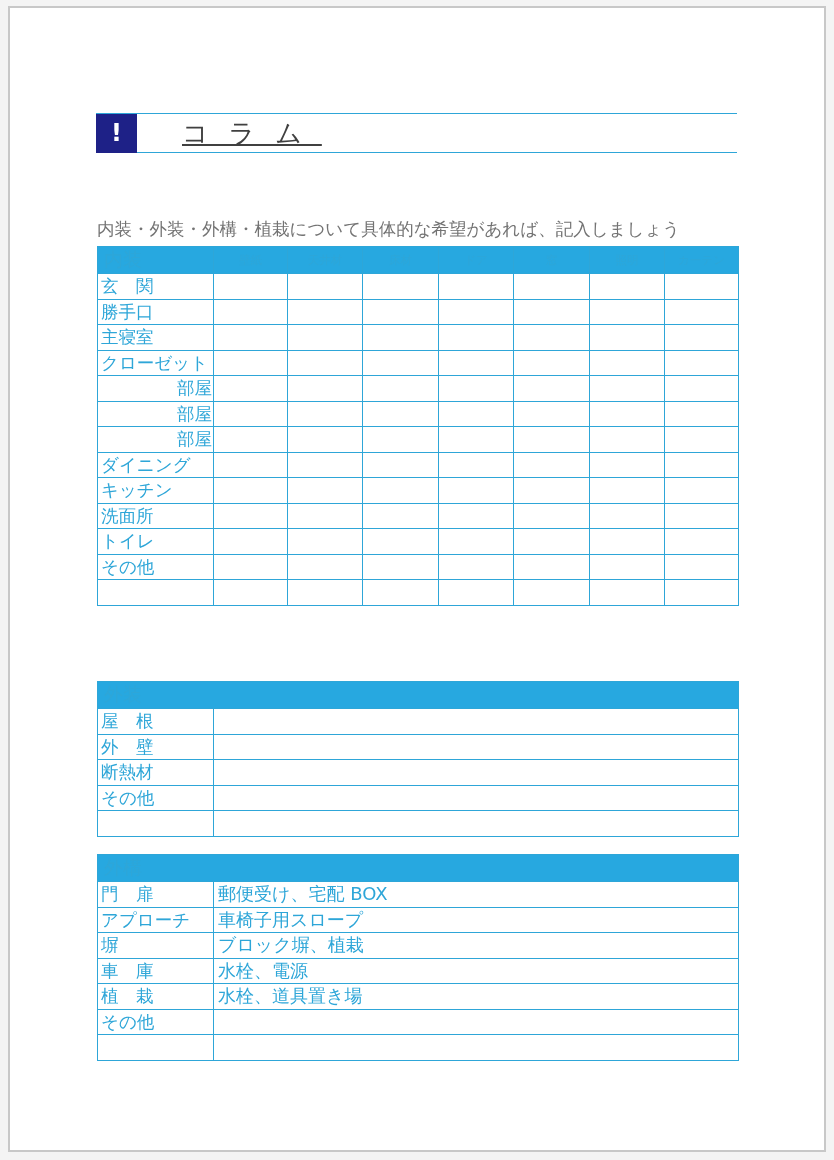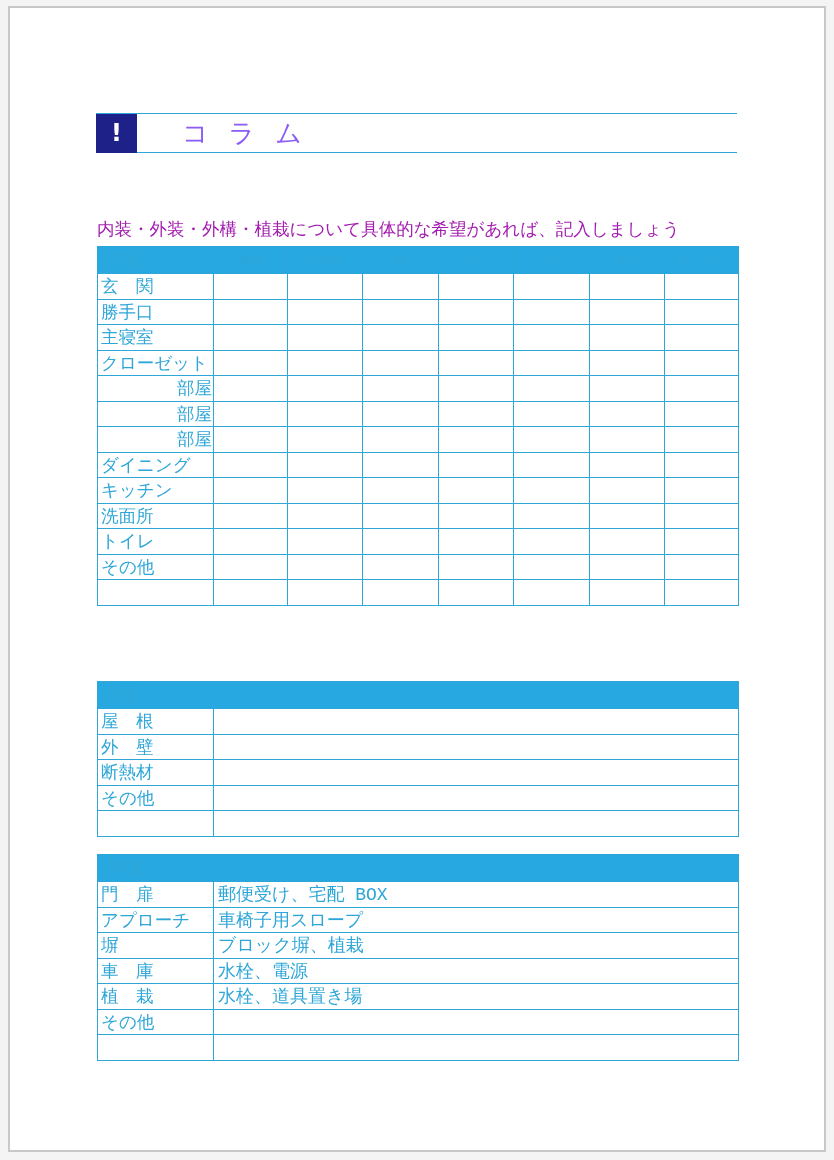--- a/index.html
+++ b/index.html
@@ -5,22 +5,22 @@
   html, body { margin:0; padding:0; background:#f4f4f4; }
   body { width:834px; height:1160px; position:relative; overflow:hidden;
          font-family:"DejaVu Sans", "Liberation Sans", sans-serif; }
   .page { position:absolute; left:8px; top:6px; width:814px; height:1142px;
           background:#ffffff; border:2px solid #c8c8c8; }
   .heading { position:absolute; left:96px; top:113px; width:641px; height:40px;
              border-top:1px solid #2ea6d8; border-bottom:1px solid #2ea6d8; box-sizing:border-box; }
   .heading-badge { position:absolute; left:0; top:0; width:41px; height:39px; background:#1e2187;
                    color:#fff; font-weight:bold; font-size:24px; text-align:center; line-height:39px; }
   .heading-title { position:absolute; left:86px; top:0; height:39px; line-height:39px;
-                   font-size:26px; color:#8b5cf6; letter-spacing:20px; }
-  .instruction { position:absolute; left:97px; top:217px; font-size:17.5px; color:#a21caf;
+                   font-size:26px; color:#404040; letter-spacing:20px;text-decoration:underline; }
+  .instruction { position:absolute; left:97px; top:217px; font-size:17.5px; color:#737373;
                  white-space:nowrap; }
   table.grid { position:absolute; left:97px; border-collapse:collapse; table-layout:fixed; }
   table.grid td { border:1px solid #2ea6d8; height:25.5px; padding:0; box-sizing:border-box;
                   color:#2ea6d8; overflow:hidden; white-space:nowrap; }
   .sec-head td { background:#27a8e0; color:#fff; border:1px solid #27a8e0; }
   .sec-title { font-size:19px; padding-left:6px !important; }
   .col-head { font-size:11.5px; text-align:center; }
   .label { font-size:17.5px; padding-left:3px !important; }
   .label.right { text-align:right; padding-right:1px !important; }
   .note { font-size:18px; padding-left:4px !important; }
@@ -217,21 +217,21 @@
         <td class="label">その他</td>
         <td class="note"></td>
       </tr>
       <tr>
         <td class="label"></td>
         <td class="note"></td>
       </tr>
     </tbody>
 </table>
 
-<table class="grid" style="top:854px;font-family:Liberation Mono, monospace;">
+<table class="grid" style="top:854px;">
   <colgroup>
       <col style="width:116px">
       <col style="width:525px">
     </colgroup>
   <tbody id="landscaping-body">
     <tr class="sec-head">
       <td class="sec-title" colspan="2">外構</td>
     </tr>
   <tr>
         <td class="label">門　扉</td>

